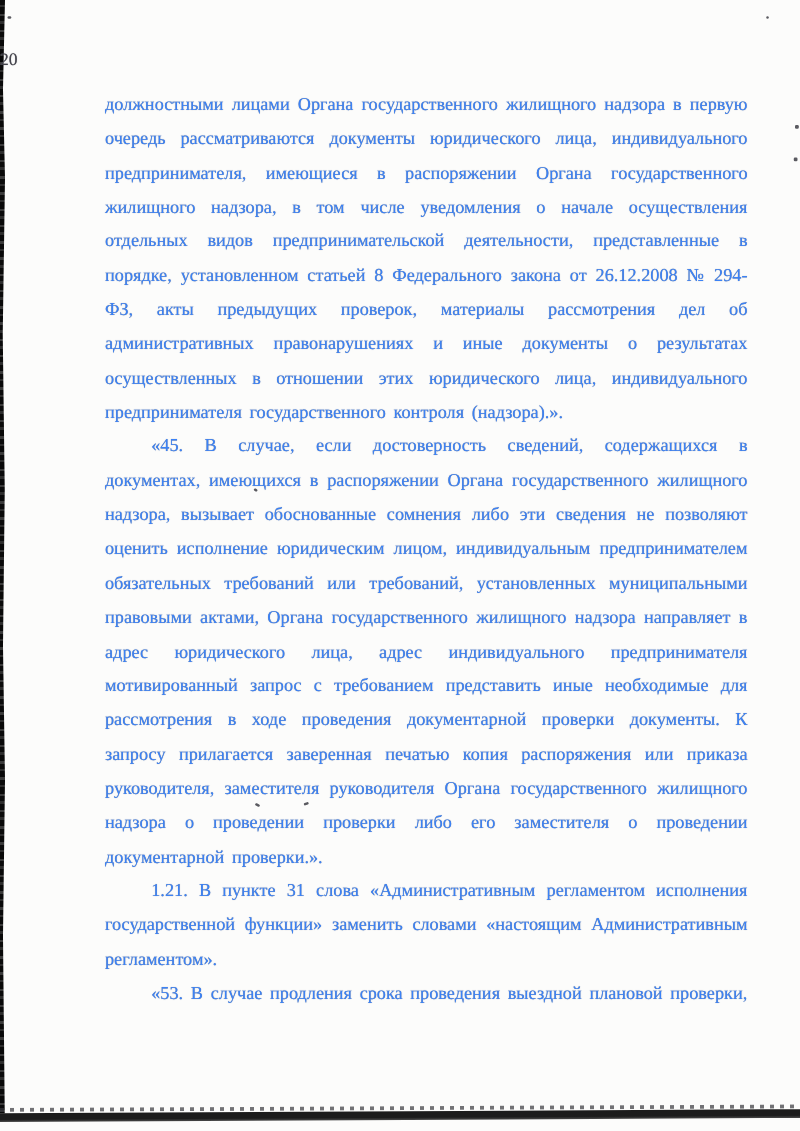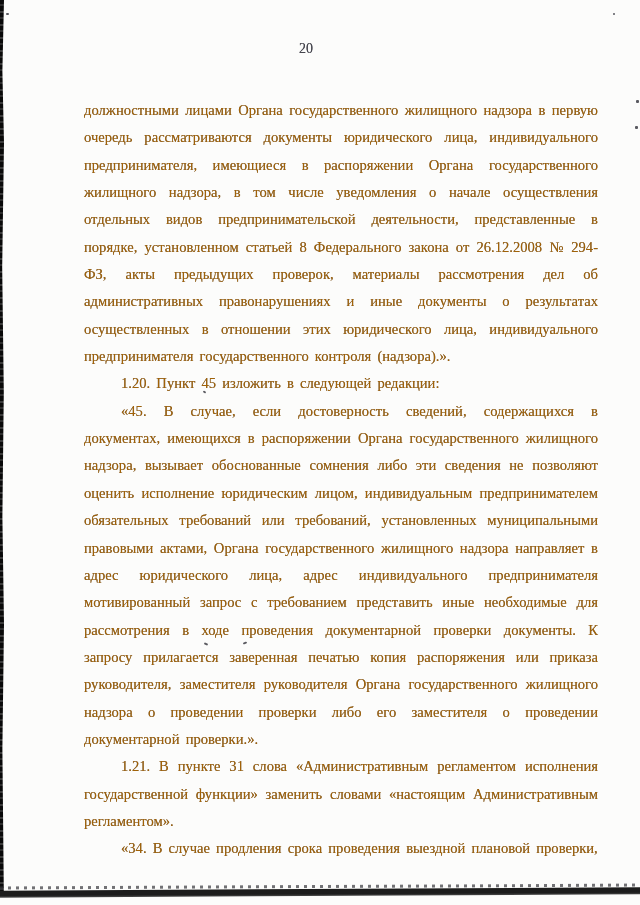--- a/index.html
+++ b/index.html
@@ -59,31 +59,30 @@
   .speck.s4 { left: 6px;   top: 13px;  width: 3px; height: 2px; }
   .speck.s5 { left: 204px; top: 643px; width: 4px; height: 2px; transform: rotate(25deg); }
   .speck.s6 { left: 243px; top: 642px; width: 4px; height: 2px; transform: rotate(-20deg); }
   .speck.s7 { left: 203px; top: 391px; width: 3px; height: 2px; transform: rotate(30deg); }
 
   .page-number {
     position: absolute;
     left: 0;
     top: 41px;
     width: 612px;
-    text-align: center;
     font-size: 14px;
     color: #46464e;
     text-shadow: 0 0 0.6px rgba(70,70,80,0.75);
   }
   .page-text {
     position: absolute;
     left: 84px;
-    top: 97px;
+    top: 71px;
     width: 514px;
-    color: #a16207;
+    color: #3b82f6;
     font-size: 14.6px;
     line-height: 27.35px;
     text-align: justify;
     text-shadow: 0 0 0.6px rgba(65,65,78,0.7);
   }
   .page-text p {
     margin: 0;
     word-spacing: 2.5px;
   }
   .page-text p.indent {
@@ -101,17 +100,16 @@
 <div class="speck s3"></div>
 <div class="speck s4"></div>
 <div class="speck s5"></div>
 <div class="speck s6"></div>
 <div class="speck s7"></div>
 
 <div class="page-number">20</div>
 
 <div class="page-text">
   <p>должностными лицами Органа государственного жилищного надзора в первую очередь рассматриваются документы юридического лица, индивидуального предпринимателя, имеющиеся в распоряжении Органа государственного жилищного надзора, в том числе уведомления о начале осуществления отдельных видов предпринимательской деятельности, представленные в порядке, установленном статьей 8 Федерального закона от 26.12.2008 № 294-ФЗ, акты предыдущих проверок, материалы рассмотрения дел об административных правонарушениях и иные документы о результатах осуществленных в отношении этих юридического лица, индивидуального предпринимателя государственного контроля (надзора).».</p>
-  <p class="indent">1.20. Пункт 45 изложить в следующей редакции:</p>
   <p class="indent">«45. В случае, если достоверность сведений, содержащихся в документах, имеющихся в распоряжении Органа государственного жилищного надзора, вызывает обоснованные сомнения либо эти сведения не позволяют оценить исполнение юридическим лицом, индивидуальным предпринимателем обязательных требований или требований, установленных муниципальными правовыми актами, Органа государственного жилищного надзора направляет в адрес юридического лица, адрес индивидуального предпринимателя мотивированный запрос с требованием представить иные необходимые для рассмотрения в ходе проведения документарной проверки документы. К запросу прилагается заверенная печатью копия распоряжения или приказа руководителя, заместителя руководителя Органа государственного жилищного надзора о проведении проверки либо его заместителя о проведении документарной проверки.».</p>
   <p class="indent">1.21. В пункте 31 слова «Административным регламентом исполнения государственной функции» заменить словами «настоящим Административным регламентом».</p>
-  <p class="indent">«34. В случае продления срока проведения выездной плановой проверки,</p>
+  <p class="indent">«53. В случае продления срока проведения выездной плановой проверки,</p>
 </div>
 
 </body></html>

